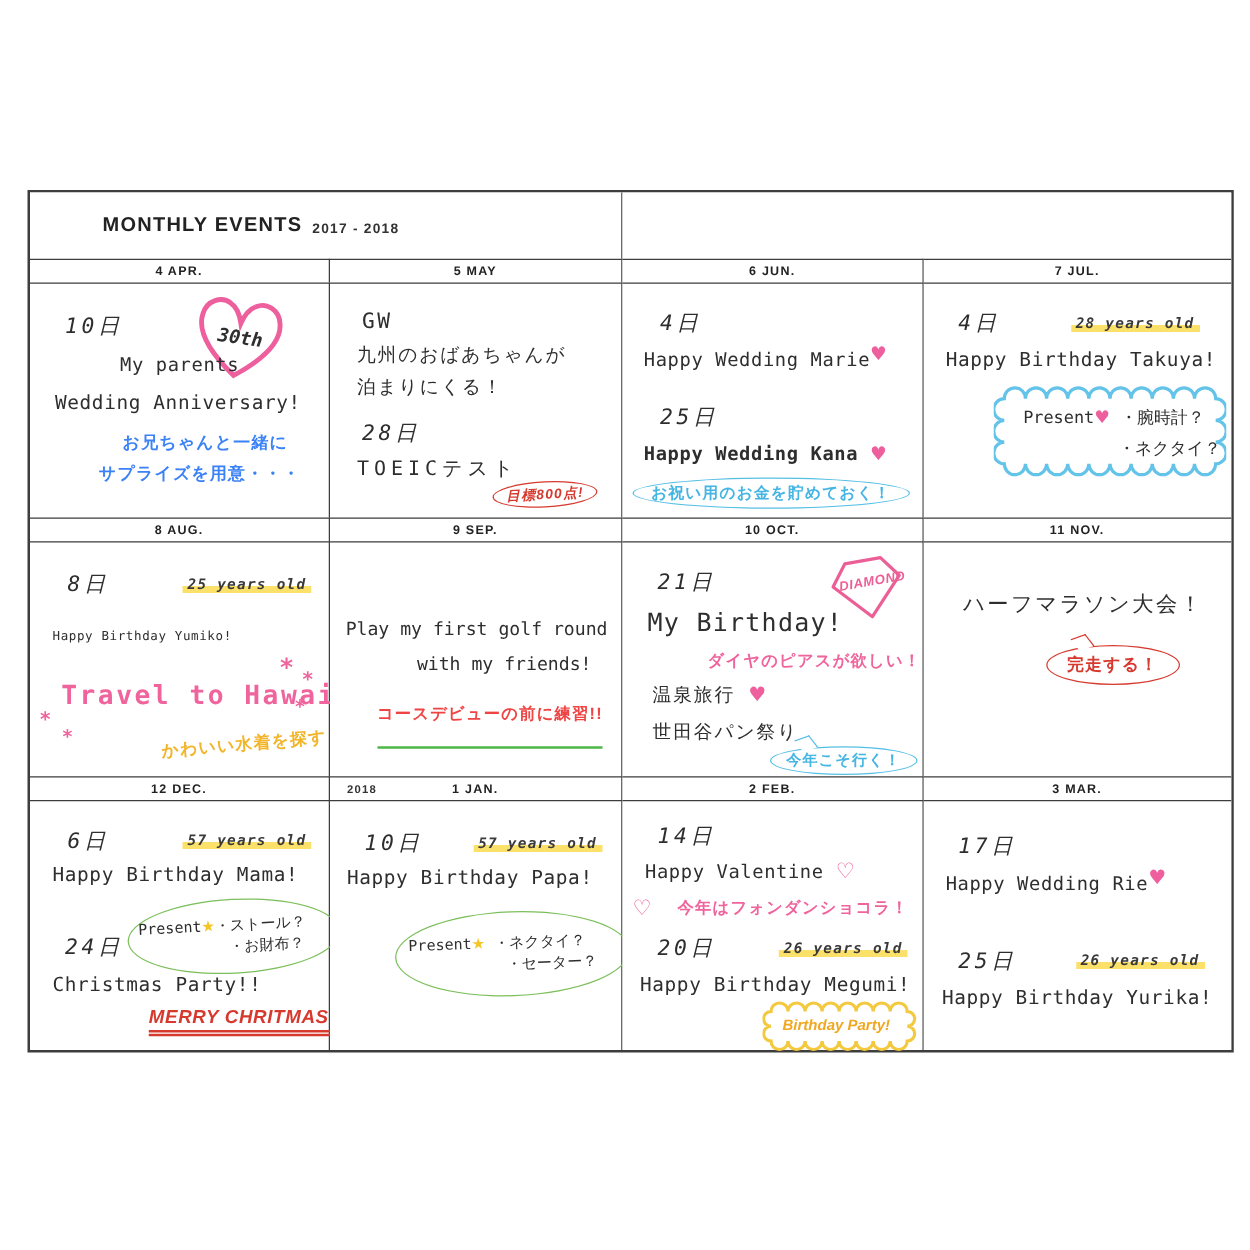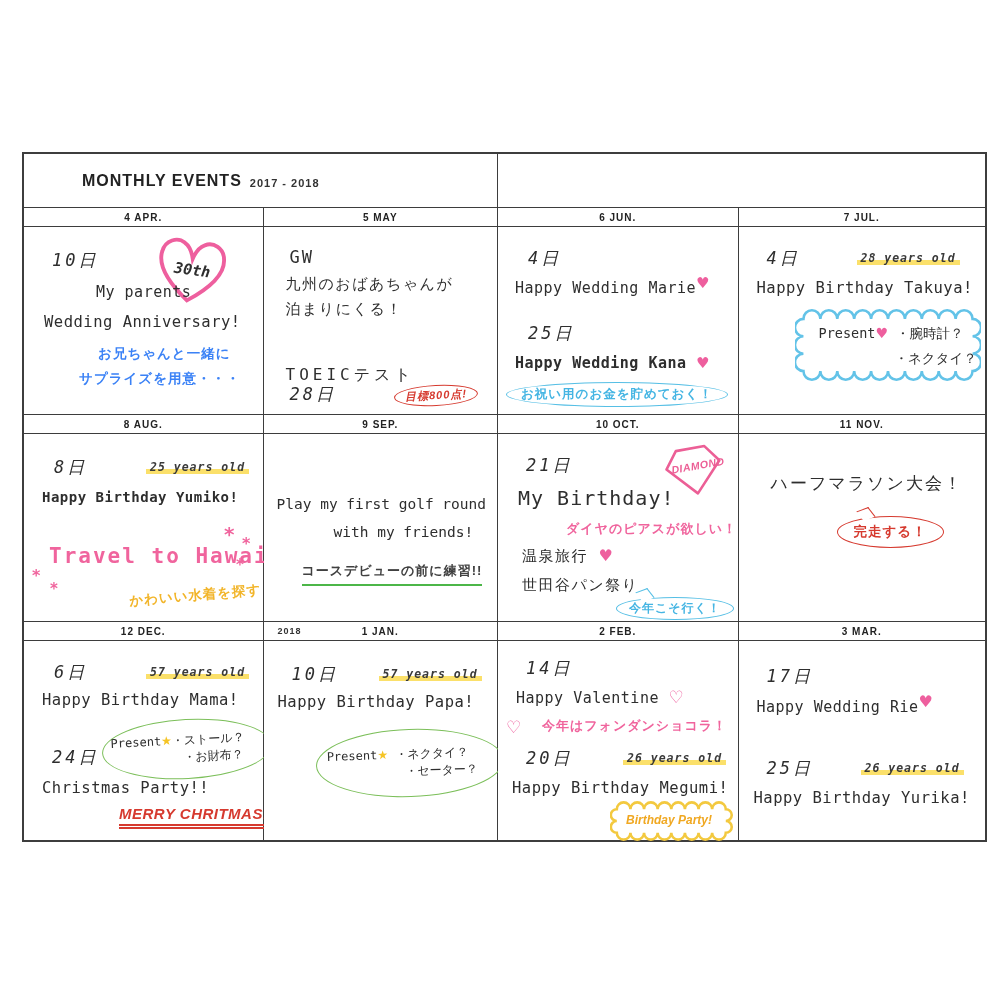--- a/index.html
+++ b/index.html
@@ -36,22 +36,22 @@
   .green-note{color:#3b82f6;font-weight:bold;font-size:13.5px;letter-spacing:1px;}
   .pink-note{color:#f0649d;font-weight:bold;font-size:13px;letter-spacing:1px;}
   .yellow-note{color:#f2b52a;font-weight:bold;font-size:13.5px;letter-spacing:1px;}
   .blue-note{color:#45b5e3;font-weight:bold;font-size:12.5px;letter-spacing:1px;}
   .red-note{color:#d63a2f;font-weight:bold;}
   .oval{border:1.6px solid;border-radius:50%;display:flex;align-items:center;justify-content:center;}
   .bubble{border:1.8px solid;border-radius:50%;display:flex;align-items:center;justify-content:center;}
   .bubble::before{content:"";position:absolute;top:-9px;left:22px;width:11px;height:11px;background:#fff;
        border-left:1.8px solid;border-top:1.8px solid;border-color:inherit;
        transform:rotate(52deg) skewX(-18deg);}
-  .underline-green{border-bottom:2.5px solid #4cb648;padding-bottom:4px;
-       font-weight:bold;font-size:13px;color:#404040;letter-spacing:1px;}
+  .underline-green{border-bottom:2.5px solid #4cb648;padding-bottom:17px;
+       font-weight:bold;font-size:13px;color:#ef4444;letter-spacing:1px;}
   .merry{font-style:italic;font-size:15px;letter-spacing:0.5px;
        border-bottom:5px double #d63a2f;padding-bottom:2px;}
   .sparkle{color:#f0649d;font-weight:bold;font-size:20px;font-family:"DejaVu Sans",sans-serif;}
   .travel{color:#f0649d;font-weight:bold;font-size:21px;letter-spacing:2px;
        font-family:"DejaVu Sans Mono",monospace;}
   .scallop-text{position:absolute;font-family:"DejaVu Sans Mono",monospace;}
 </style>
 </head>
 <body>
 
@@ -79,21 +79,21 @@
     <span class="pos hw line" style="left:26px;top:56px;margin-left:46px;">My parents</span>
     <span class="pos hw line" style="left:20px;top:86px;font-size:15.5px;">Wedding Anniversary!</span>
     <span class="pos green-note" style="right:32px;top:118px;">お兄ちゃんと一緒に</span>
     <span class="pos green-note" style="right:22px;top:143px;">サプライズを用意・・・</span>
   </div>
 
   <div class="cell br bt">
     <span class="pos hw line" style="left:26px;top:20px;font-size:17px;letter-spacing:2px;">GW</span>
     <span class="pos hw jp" style="left:22px;top:48px;font-size:15px;">九州のおばあちゃんが</span>
     <span class="pos hw jp" style="left:22px;top:73px;font-size:15px;">泊まりにくる！</span>
-    <span class="pos hw date" style="left:26px;top:108px;margin-top:48px;">28日</span>
+    <span class="pos hw date" style="left:26px;top:108px;">28日</span>
     <span class="pos hw" style="left:22px;top:138px;font-size:16px;letter-spacing:4px;">TOEICテスト</span>
     <div class="pos oval" style="left:130px;top:158px;padding:2px 10px;border-color:#d63a2f;transform:rotate(-3deg);">
       <span class="red-note" style="font-size:11px;font-style:italic;letter-spacing:1px;">目標800点!</span>
     </div>
   </div>
 
   <div class="cell br bt">
     <span class="pos hw date" style="left:30px;top:20px;">4日</span>
     <span class="pos hw line" style="left:17px;top:52px;"><span>Happy Wedding Marie</span><span class="heart" style="font-size:15px;position:relative;top:-5px;">♥</span></span>
     <span class="pos hw date" style="left:30px;top:95px;">25日</span>
@@ -117,21 +117,21 @@
   </div>
 
   <div class="cell band br bt">8 AUG.</div>
   <div class="cell band br bt">9 SEP.</div>
   <div class="cell band br bt">10 OCT.</div>
   <div class="cell band bt">11 NOV.</div>
 
   <div class="cell br bt">
     <span class="pos hw date" style="left:30px;top:22px;">8日</span>
     <span class="pos age" style="left:122px;top:26px;">25 years old</span>
-    <span class="pos hw line" style="left:18px;top:55px;font-size:14px;font-weight:bold;">Happy Birthday Yumiko!</span>
+    <span class="pos hw line" style="left:18px;top:70px;font-size:10px;">Happy Birthday Yumiko!</span>
     <span class="pos travel" style="left:25px;top:110px;">Travel to Hawaii</span>
     <span class="pos sparkle" style="left:200px;top:88px;">*</span>
     <span class="pos sparkle" style="left:218px;top:100px;font-size:16px;">*</span>
     <span class="pos sparkle" style="left:212px;top:122px;font-size:15px;">*</span>
     <span class="pos sparkle" style="left:8px;top:132px;font-size:16px;">*</span>
     <span class="pos sparkle" style="left:26px;top:146px;font-size:15px;">*</span>
     <span class="pos yellow-note" style="left:105px;top:152px;transform:rotate(-5deg);">かわいい水着を探す！</span>
   </div>
 
   <div class="cell br bt">

